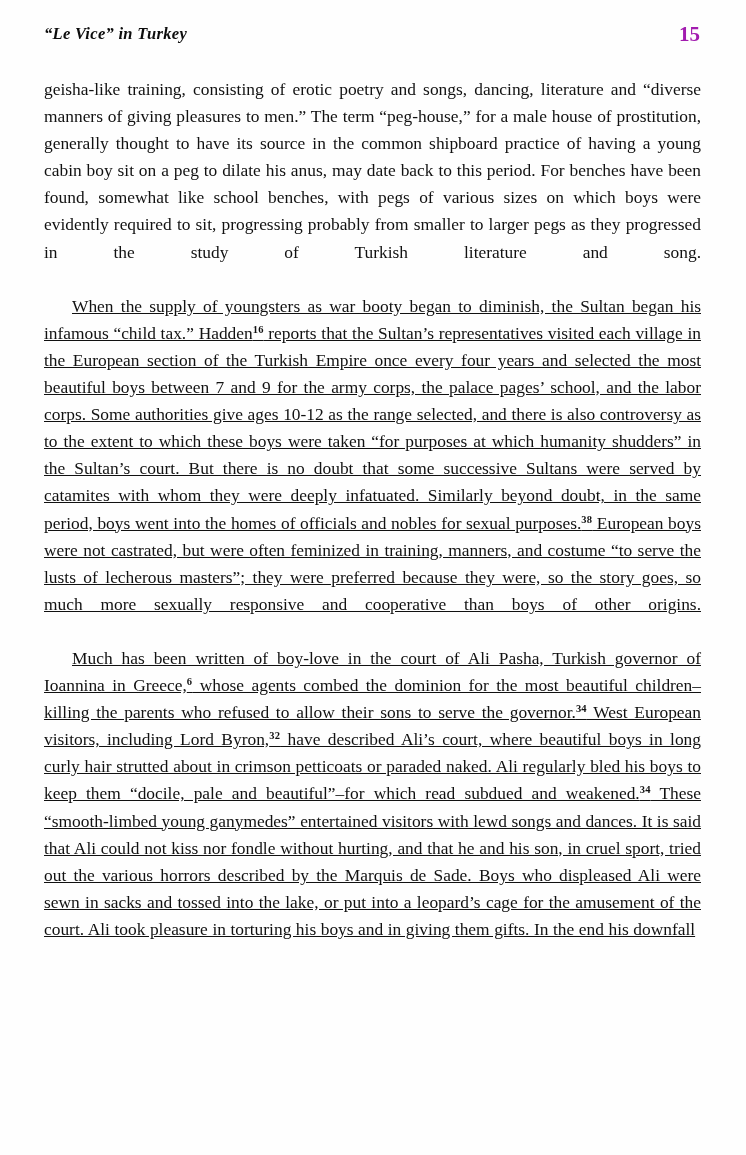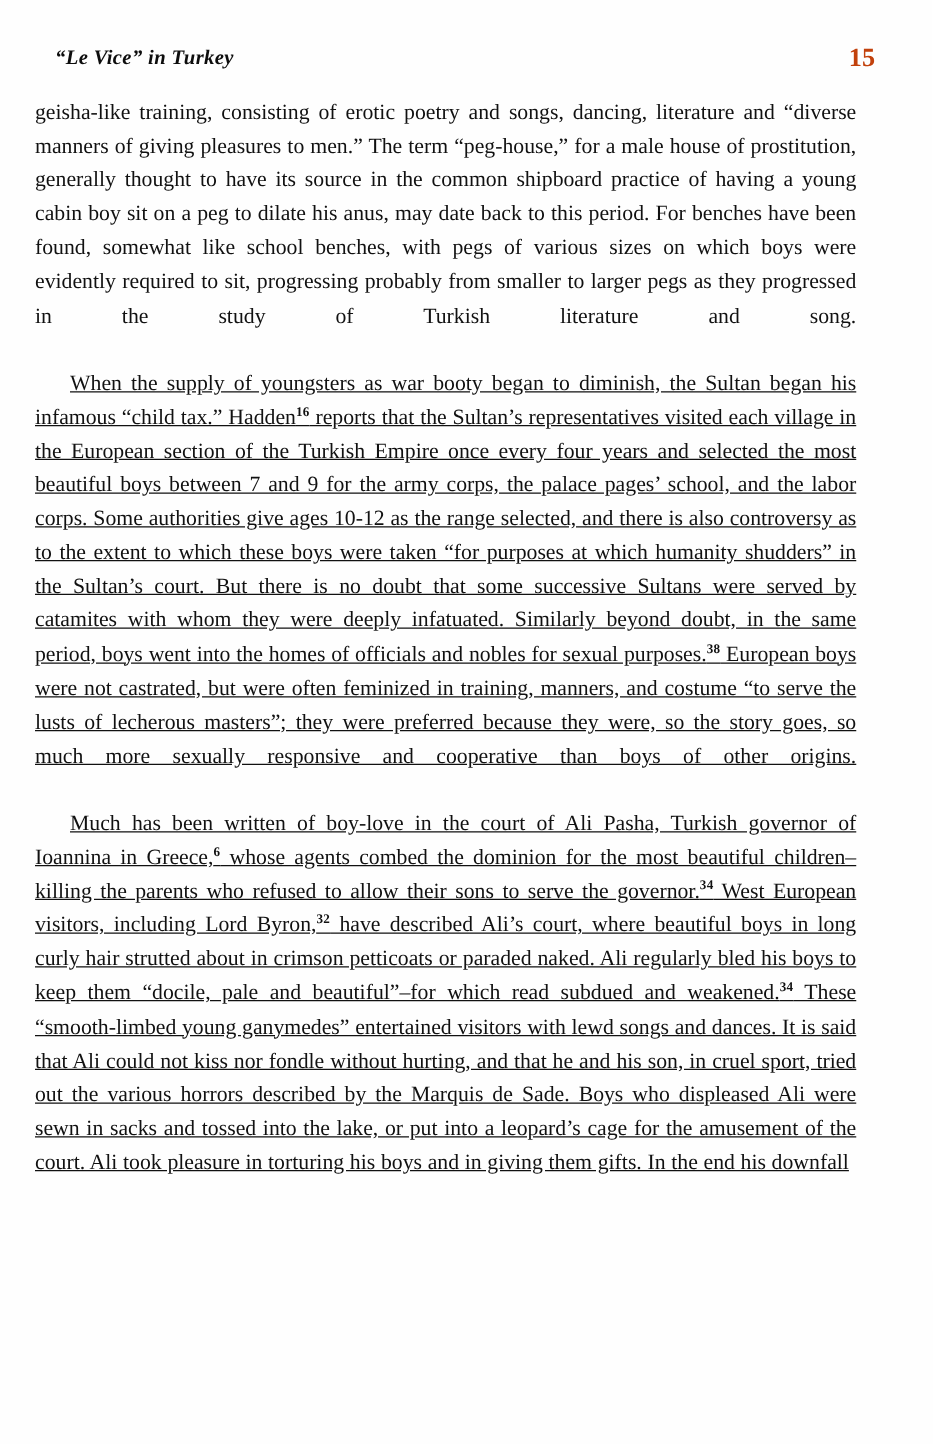--- a/index.html
+++ b/index.html
@@ -17,47 +17,47 @@
     width: 746px;
     height: 1155px;
     background: #fefefe;
     overflow: hidden;
   }
 
   
   #running-head {
     position: absolute;
     left: 44px;
-    top: 36px;
+    top: 24px;
     width: 656px;
     height: 30px;
   }
   #running-head .rh-title {
     position: absolute;
     left: 0;
     top: 0;
     font-style: italic;
     font-weight: bold;
     font-size: 16.5px;
     letter-spacing: 0.3px;
     color: #0d0d0d;
   }
   #running-head .rh-page {
     position: absolute;
     right: 0;
     top: -2px;
     font-size: 21px;
     font-weight: bold;
-    color: #c2410c;
+    color: #a21caf;
   }
 
   
   #body-text {
     position: absolute;
-    left: 28px;
+    left: 44px;
     top: 76px;
     width: 657px;
   }
   .para {
     margin: 0;
     text-align: justify;
     text-justify: inter-word;
     font-size: 17.4px;
     line-height: 27.1px;
     color: #111111;

